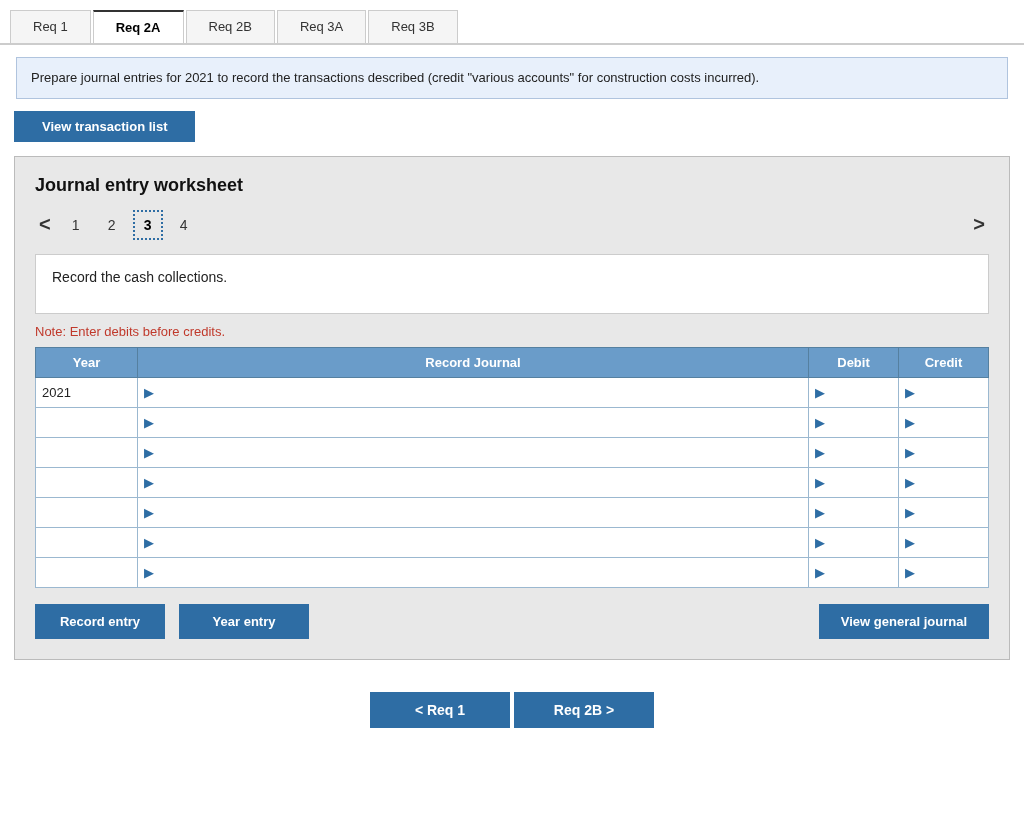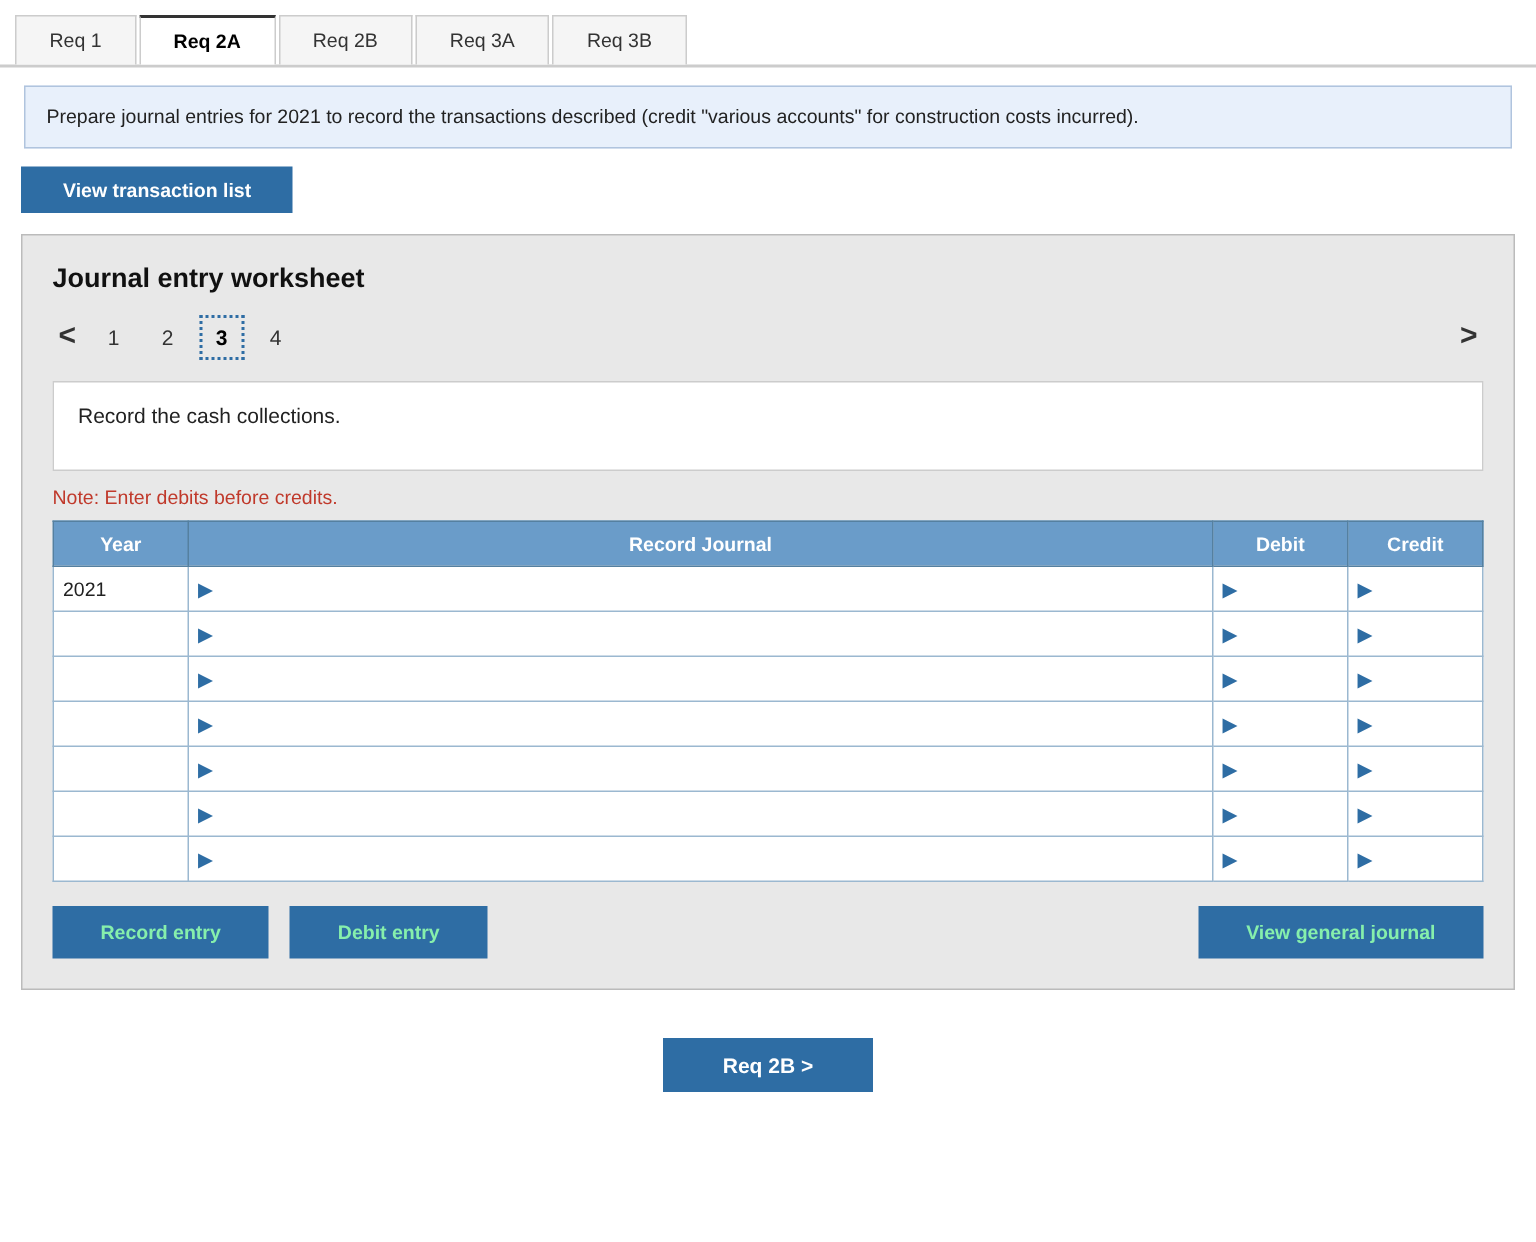--- a/index.html
+++ b/index.html
@@ -148,21 +148,21 @@
     .journal-table thead tr th {
       background: #6a9cc9;
       color: #fff;
       font-weight: bold;
       padding: 7px 10px;
       border: 1px solid #5580a0;
       font-size: 13px;
       text-align: center;
     }
     .journal-table thead tr th.year-col {
-      width: 90px;
+      width: 102px;
     }
     .journal-table thead tr th.gj-col {
       width: auto;
     }
     .journal-table thead tr th.debit-col,
     .journal-table thead tr th.credit-col {
       width: 90px;
     }
     .journal-table tbody tr td {
       border: 1px solid #9bb8d0;
@@ -190,23 +190,23 @@
     }
 
     
     .action-buttons {
       display: flex;
       gap: 14px;
       align-items: center;
     }
     .action-btn {
       background: #2e6da4;
-      color: #86efac;
+      color: #ffffff;
       border: none;
-      padding: 10px 32px;
+      padding: 10px 22px;
       font-size: 13px;
       font-weight: bold;
       cursor: pointer;
       min-width: 130px;
     }
     .action-btn.view-journal-btn {
       margin-left: auto;
     }
 
     
@@ -411,24 +411,25 @@
               <div class="cell-with-arrow">
                 <span class="cell-arrow">▶</span>
               </div>
             </td>
           </tr>
         </tbody>
     </table>
 
     <div class="action-buttons">
       <button class="action-btn">Record entry</button>
-      <button class="action-btn">Debit entry</button>
+      <button class="action-btn">Year entry</button>
       <button class="action-btn view-journal-btn">View general journal</button>
     </div>
 
   </div>
 
   
   <div class="bottom-nav">
+    <button class="bottom-nav-btn">&lt; Req 1</button>
     <button class="bottom-nav-btn">Req 2B &gt;</button>
   </div>
 
 </div>
 
 </body></html>

